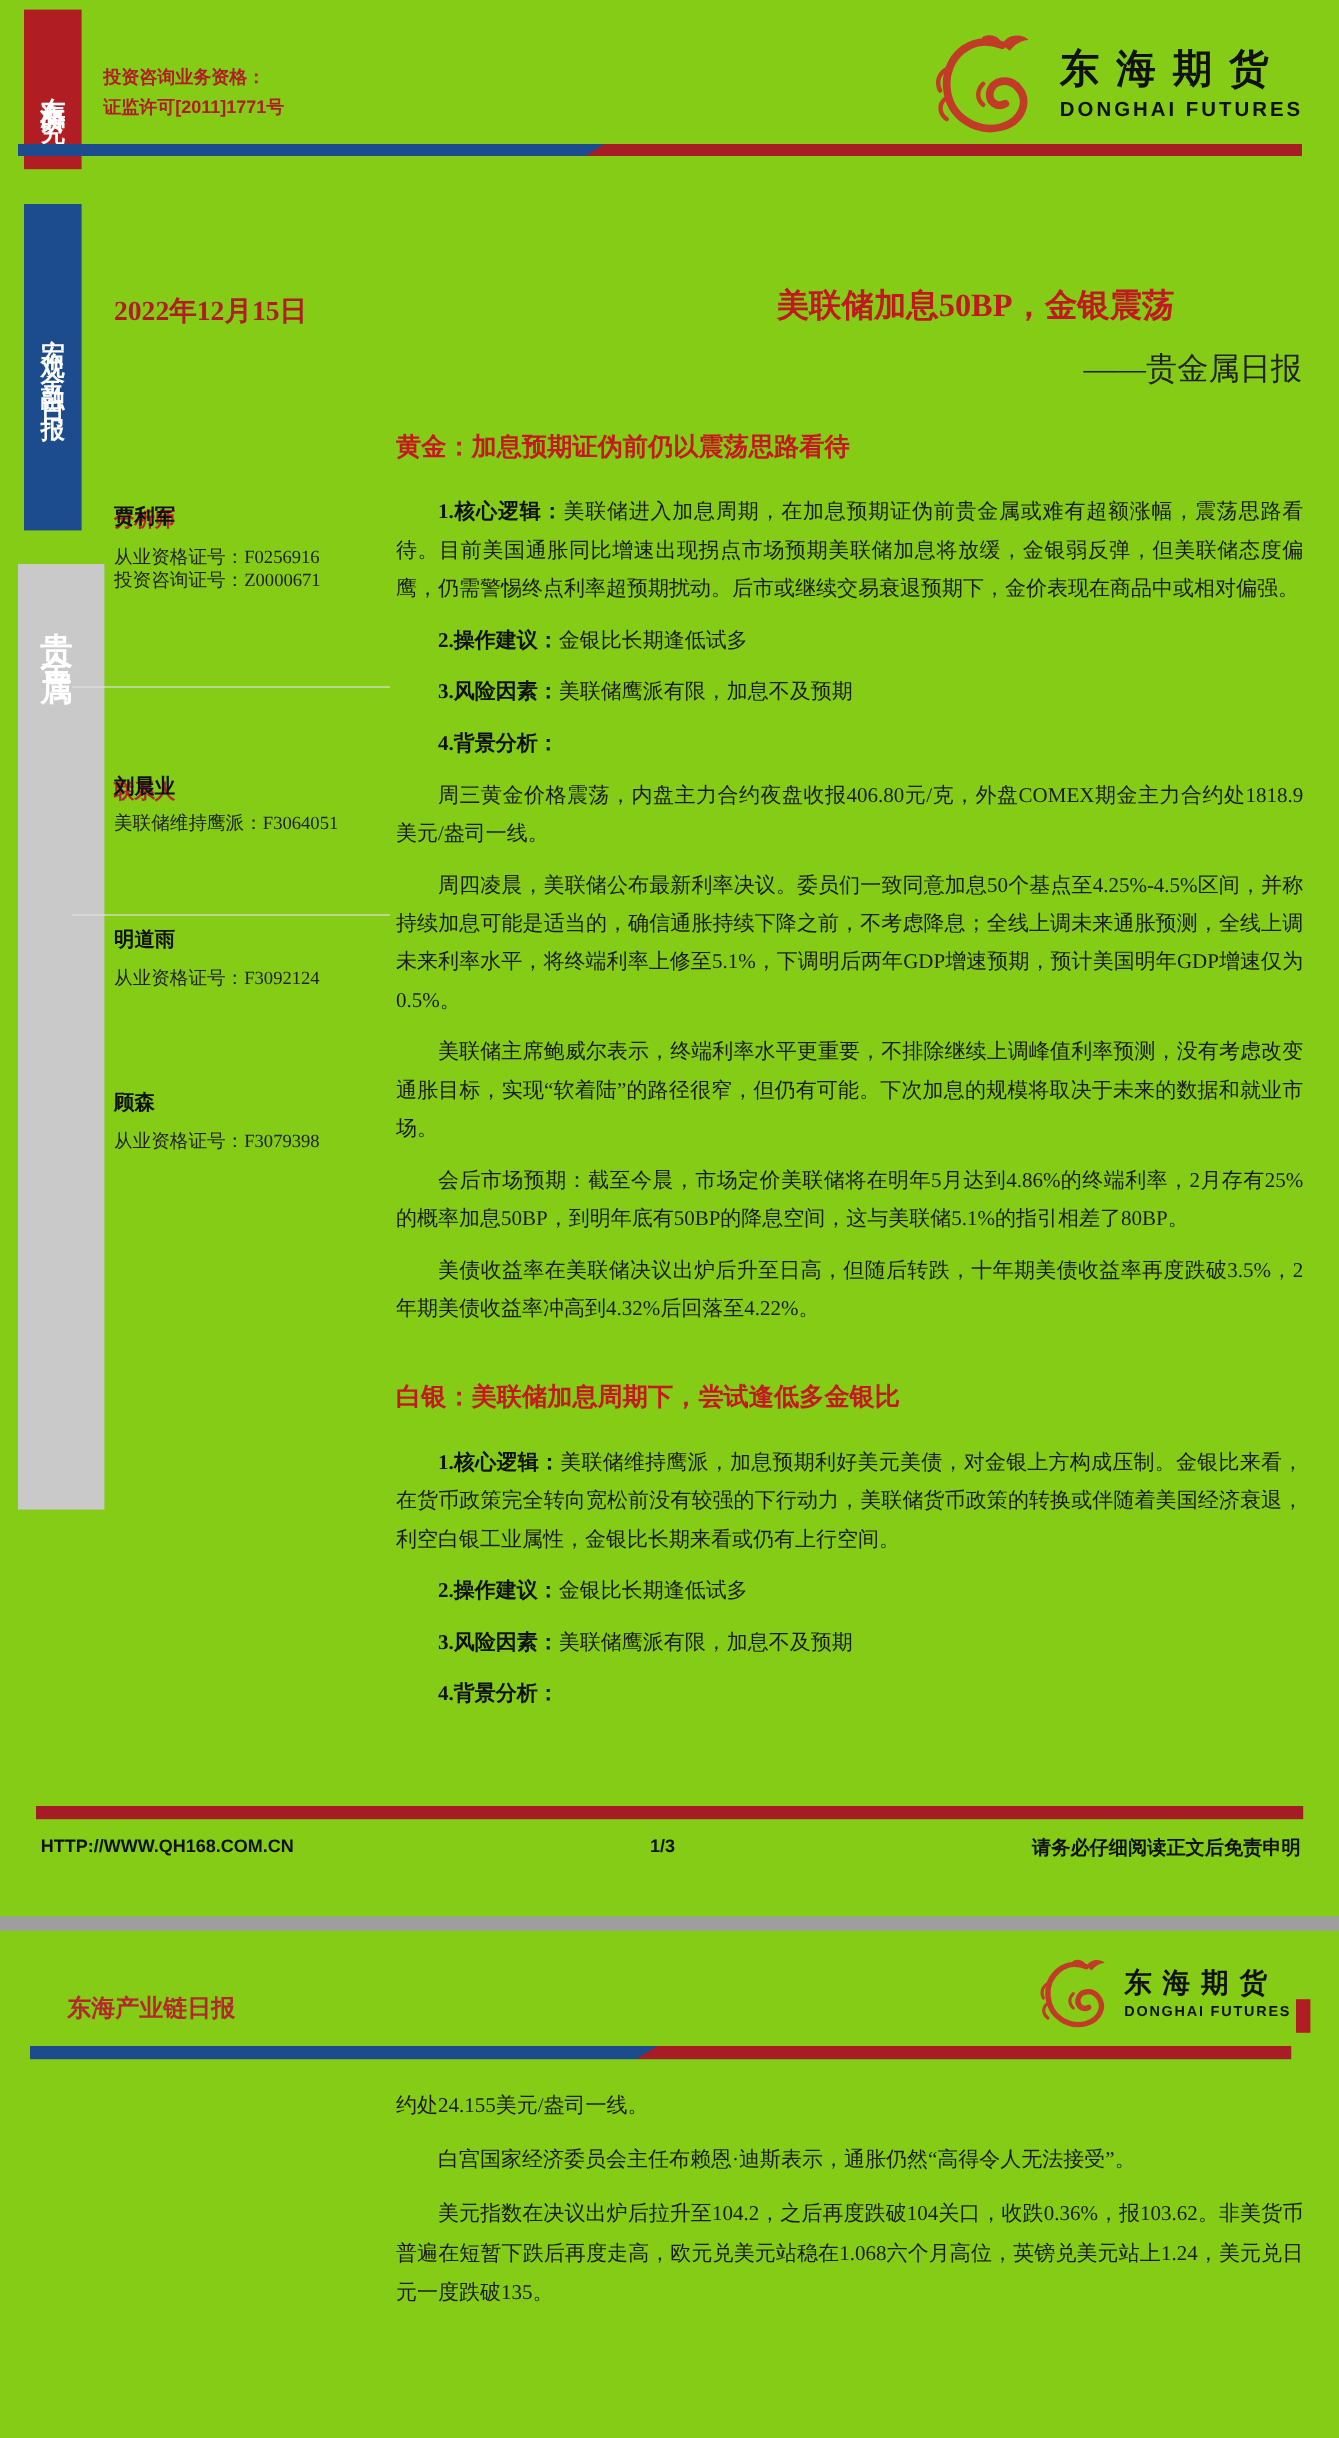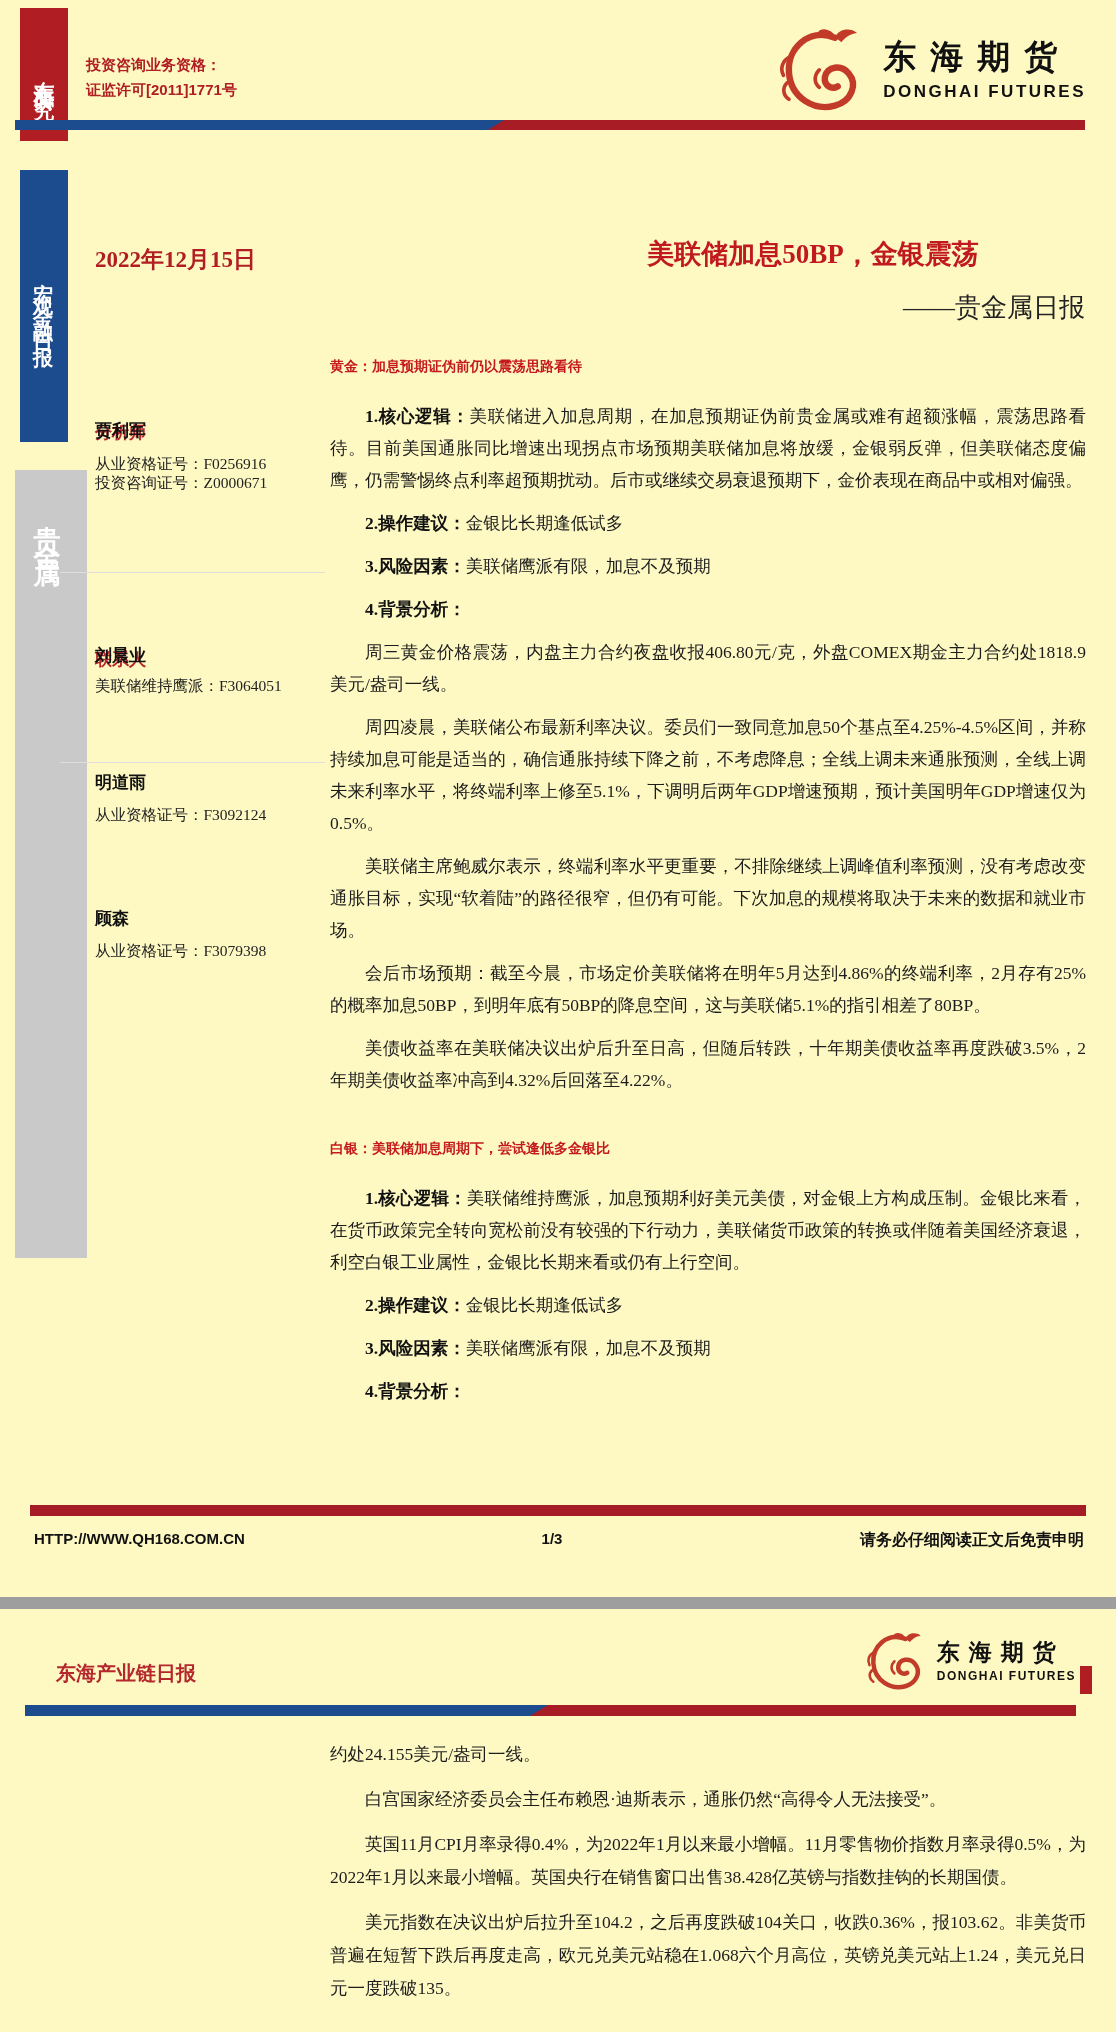--- a/index.html
+++ b/index.html
@@ -1,16 +1,16 @@
 <!DOCTYPE html>
 <html><head>
 <meta charset="utf-8">
 <style>
   html,body{margin:0;padding:0;background:#ffffff;}
-  #page{position:relative;width:1116px;height:2032px;background:#fef9c3;overflow:hidden;
+  #page{position:relative;width:1116px;height:2032px;background:#84cc16;overflow:hidden;
         font-family:"Liberation Serif","DejaVu Serif",serif;color:#1c1c1c;}
 
   
   .vbox{writing-mode:vertical-rl;text-orientation:upright;color:#fff;font-weight:bold;
         display:flex;align-items:center;}
   .p1-redbox{position:absolute;left:20px;top:8px;width:48px;height:133px;background:#b01e23;
         font-size:21px;letter-spacing:6px;justify-content:center;}
   .p1-bluebox{position:absolute;left:20px;top:170px;width:48px;height:272px;background:#1d4c8e;
         font-size:20px;letter-spacing:13px;justify-content:center;}
   .p1-graybox{position:absolute;left:15px;top:470px;width:72px;height:788px;background:#c9c9c9;}
@@ -52,21 +52,21 @@
 
   
   .side{position:absolute;left:95px;top:385px;width:232px;font-size:15.5px;color:#222;}
   .side div{position:absolute;left:0;white-space:nowrap;}
   .side .role{color:#b4282d;font-weight:bold;font-size:17px;margin-top:36px;}
   .side .person{font-weight:bold;font-size:17px;color:#111;}
   .hairline{position:absolute;left:60px;width:265px;height:1px;background:#e0dedc;}
 
   
   .main{position:absolute;left:330px;top:358px;width:756px;}
-  .main h2{margin:0 0 24px 0;font-size:14px;font-weight:bold;color:#c41a1f;}
+  .main h2{margin:0 0 24px 0;font-size:21px;font-weight:bold;color:#c41a1f;}
   .main h2.h2-silver{margin-top:44px;}
   .main p, .main2 p{margin:0 0 11px 0;font-size:17.5px;line-height:32px;text-align:justify;
         text-indent:2em;}
   .main strong, .main2 strong{color:#111;}
   .main2{position:absolute;left:330px;top:1738px;width:756px;}
   .main2 p{line-height:33px;margin-bottom:12px;}
   .main2 p.noindent{text-indent:0;}
 
   
   .foot-bar{position:absolute;left:30px;top:1505px;width:1056px;height:11px;background:#a51c26;}
@@ -182,17 +182,16 @@
   </div>
   <div class="p2-sq"></div>
 
   <div class="bar bar-p2">
       <div class="bar-red"></div>
     </div>
 
   <div class="main2">
     <p class="noindent">约处24.155美元/盎司一线。</p>
     <p>白宫国家经济委员会主任布赖恩·迪斯表示，通胀仍然“高得令人无法接受”。</p>
-    <p>英国11月CPI月率录得0.4%，为2022年1月以来最小增幅。11月零售物价指数月率录得0.5%，为2022年1月以来最小增幅。英国央行在销售窗口出售38.428亿英镑与指数挂钩的长期国债。</p>
     <p>美元指数在决议出炉后拉升至104.2，之后再度跌破104关口，收跌0.36%，报103.62。非美货币普遍在短暂下跌后再度走高，欧元兑美元站稳在1.068六个月高位，英镑兑美元站上1.24，美元兑日元一度跌破135。</p>
   </div>
 
 </div>
 
 </body></html>

